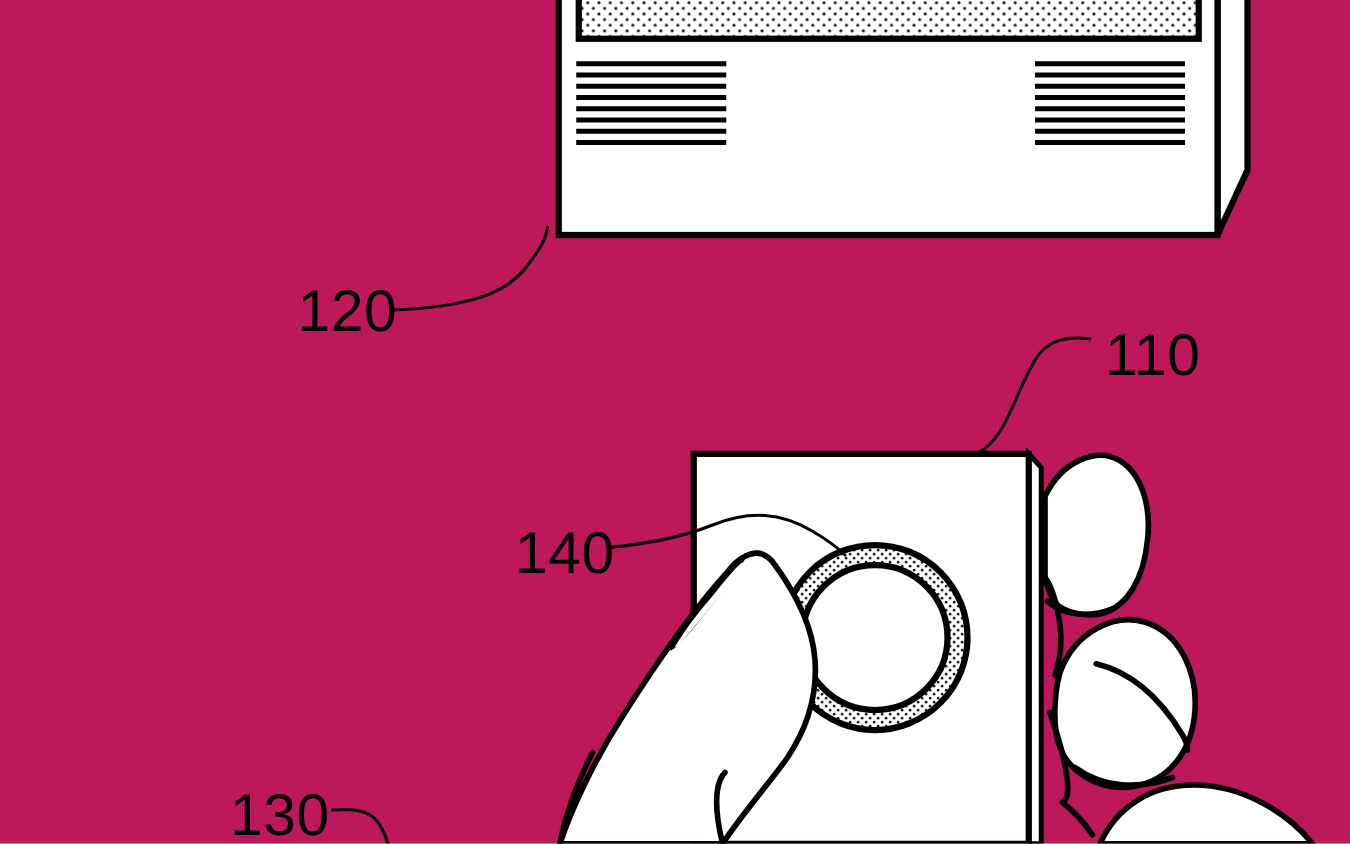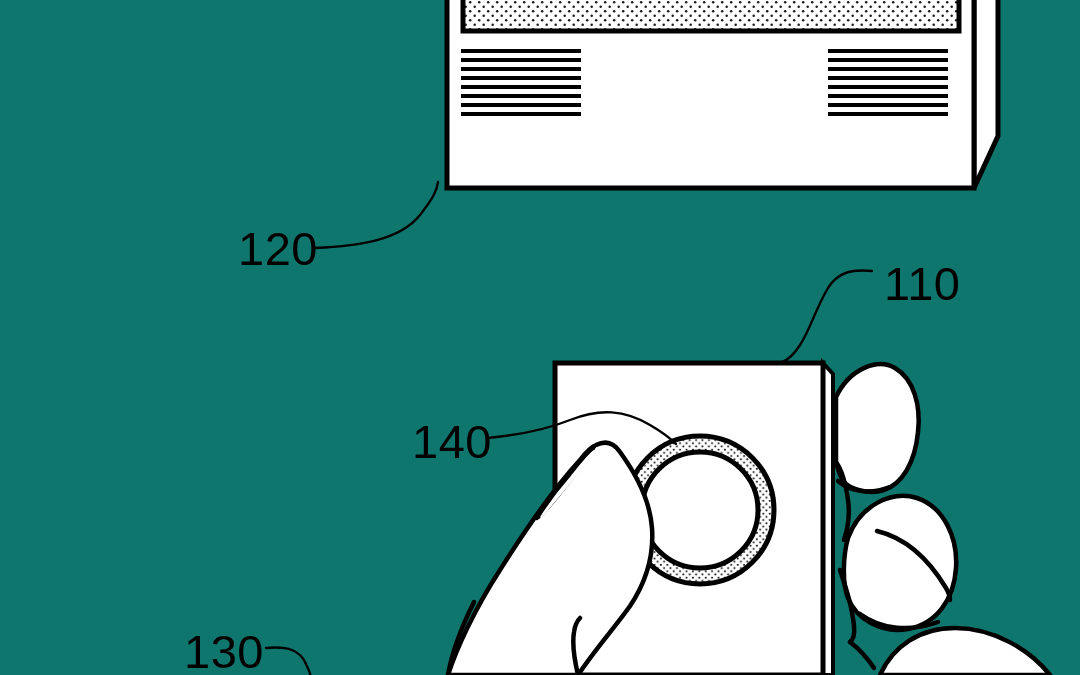--- a/index.html
+++ b/index.html
@@ -8,21 +8,21 @@
     padding: 0;
     background: #ffffff;
   }
   body {
     font-family: "Liberation Sans", sans-serif;
   }
   #figure-root {
     position: relative;
     width: 1080px;
     height: 675px;
-    background: #0f766e;
+    background: #be185d;
     overflow: hidden;
   }
   #figure-svg {
     position: absolute;
     left: 0;
     top: 0;
     width: 1080px;
     height: 675px;
     display: block;
   }

